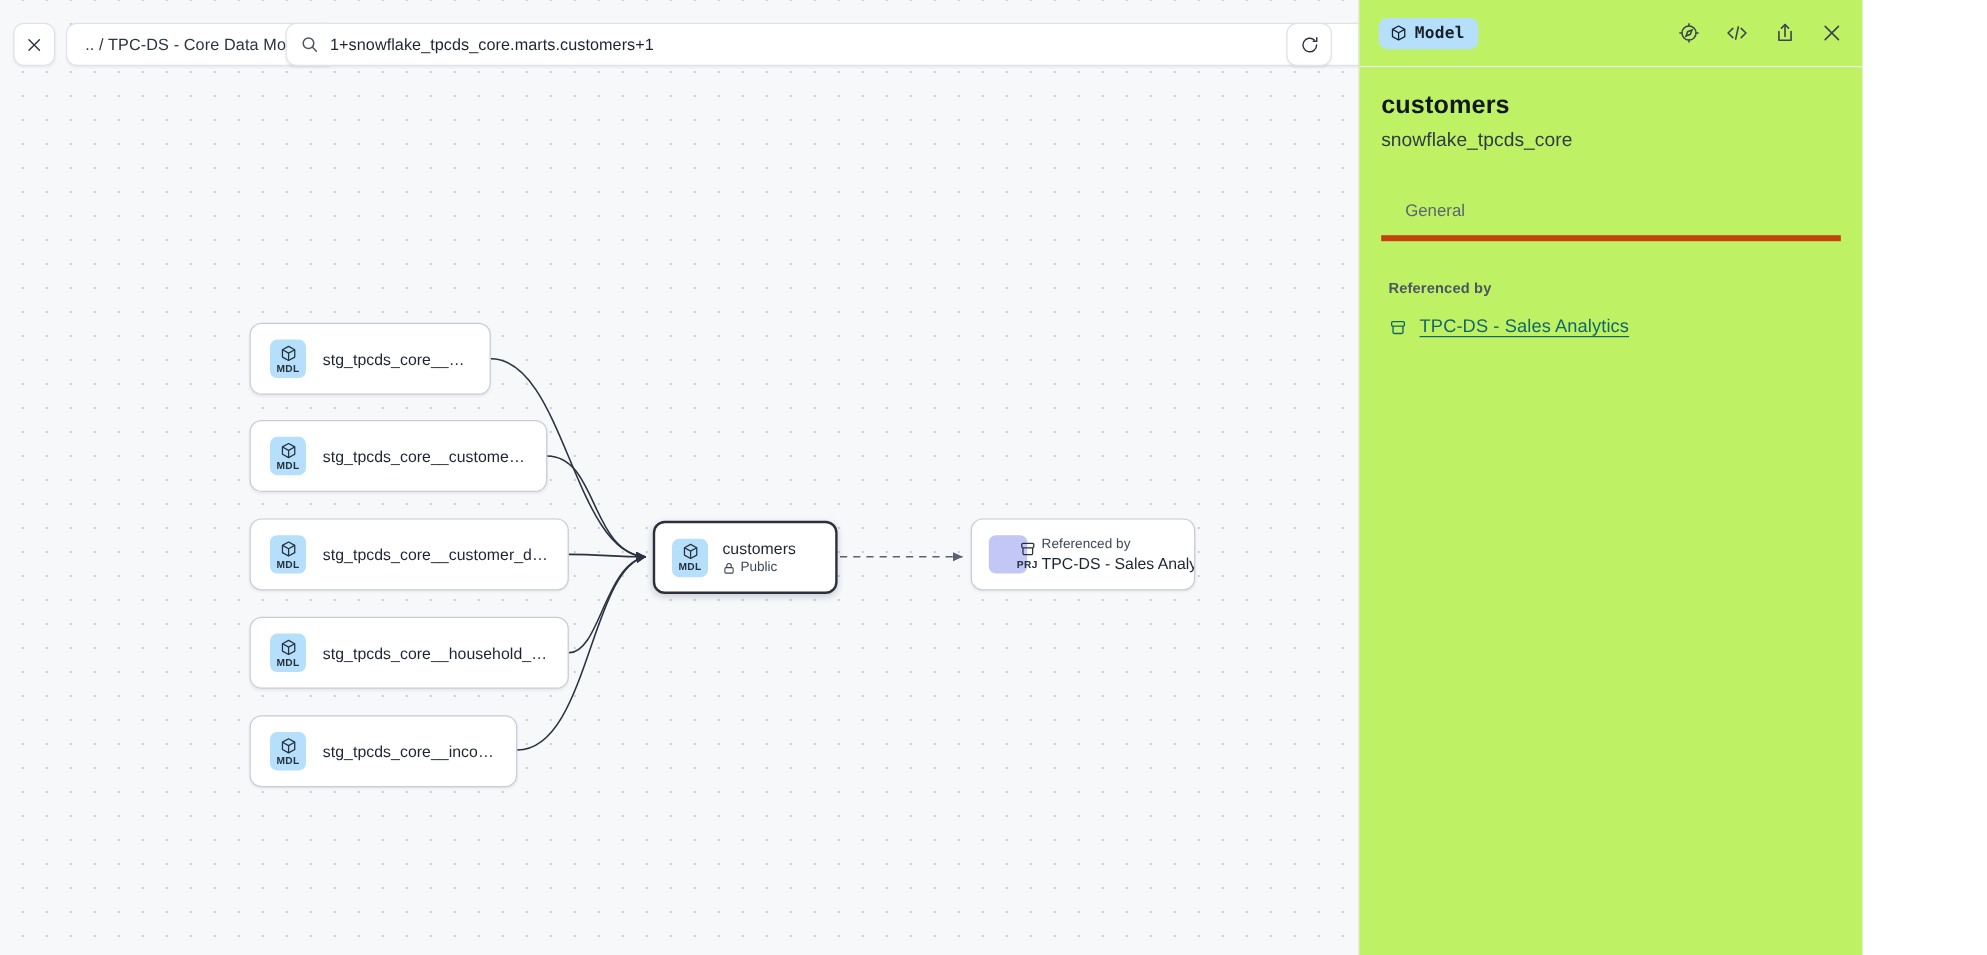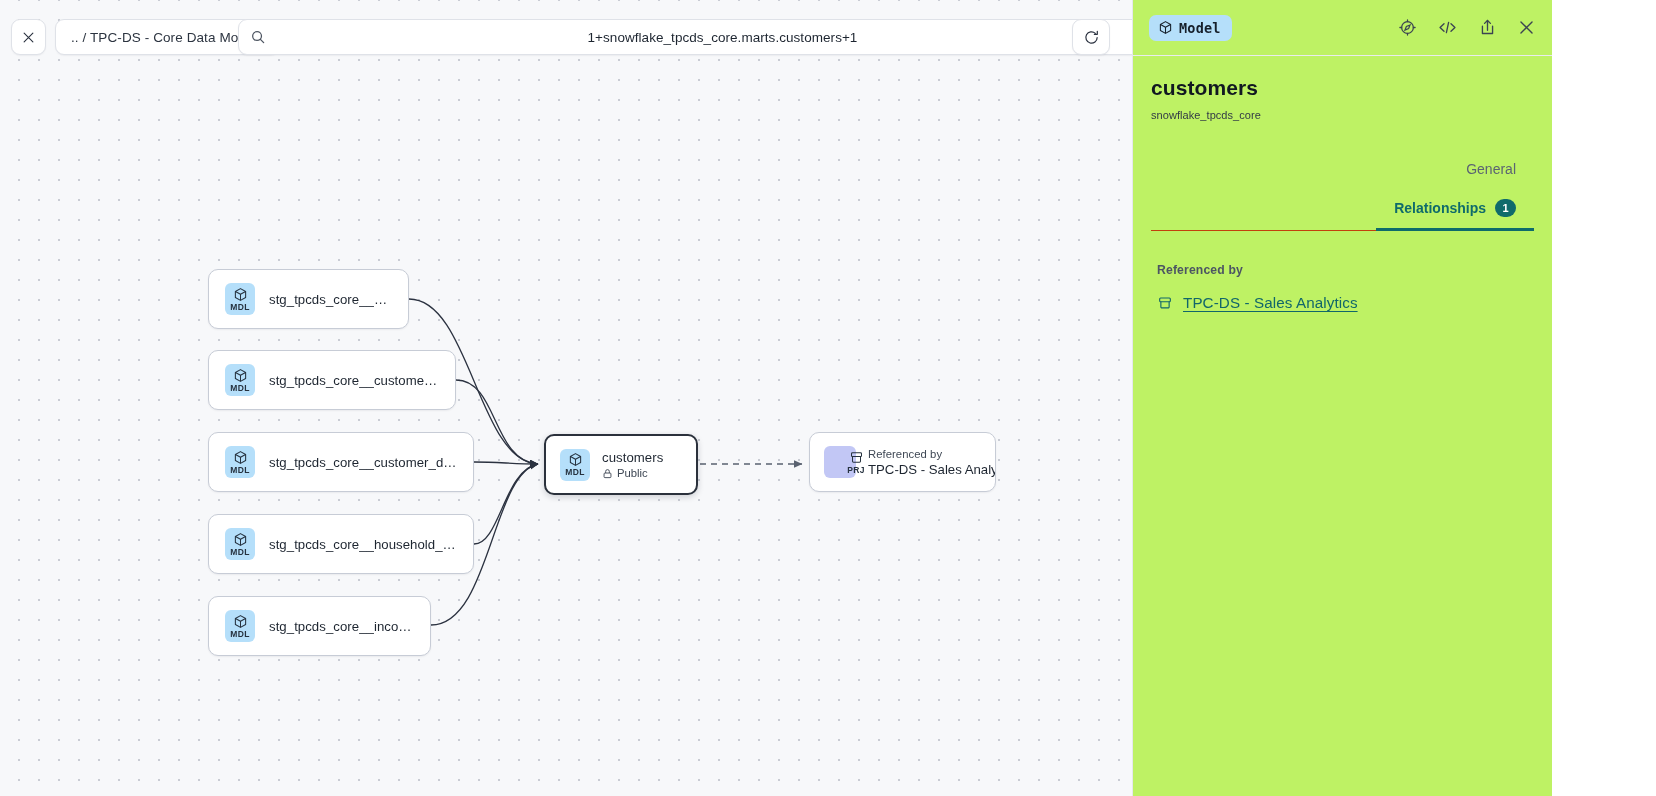--- a/index.html
+++ b/index.html
@@ -37,21 +37,20 @@
   #close-canvas-btn { left: 11px; top: 19px; width: 35px; height: 36px; }
   #breadcrumb-btn {
     left: 55px; top: 19px; height: 36px; padding: 0 15px;
     font-size: 13.5px; color: #2c3440; letter-spacing: .1px;
     white-space: nowrap;
   }
   #search-field {
     left: 238px; top: 19px; width: 968px; height: 36px;
     justify-content: flex-start; padding: 0 10px 0 11px;
     gap: 9px;
-    text-align: center;
   }
   #search-field .search-text {
     flex: 1; font-size: 13.5px; color: #1d2530; letter-spacing: .05px;
     white-space: nowrap; overflow: hidden;
   }
   #refresh-btn { left: 1072px; top: 19px; width: 38px; height: 36px; }
   .tb-icon { display: block; }
   svg.edges { position: absolute; left: 0; top: 0; width: 1132px; height: 796px; pointer-events: none; }
 
   .node {
@@ -111,28 +110,27 @@
     border-radius: 7px; padding: 5px 11px 5px 9px;
     font-size: 13.5px; font-weight: 600;
     font-family: "DejaVu Sans Mono", monospace;
     letter-spacing: .2px;
   }
   .panel-actions { margin-left: auto; display: flex; align-items: center; gap: 20px; }
   .pa-icon { cursor: pointer; display: block; }
 
   .panel-body { padding: 20px 18px 0 18px; }
   .panel-title { font-size: 21px; font-weight: 700; color: #111821; letter-spacing: .1px; }
-  .panel-sub { font-size: 11px; color: #323a46; margin-top: 9px; letter-spacing: .05px; }
+  .panel-sub { font-size: 16px; color: #323a46; margin-top: 9px; letter-spacing: .05px; }
 
   .tabs {
     margin-top: 31px;
-    border-bottom: 1px solid #c2410c;
-    display: flex; gap: 0px; align-items: flex-end;
+    border-bottom: 5px solid #c2410c;
+    display: flex; gap: 0px; align-items: flex-start;
     padding-left: 2px;
-    flex-direction: column;
   }
   .tab {
     display: inline-flex; align-items: center; gap: 9px;
     padding: 9px 18px 11px 18px;
     font-size: 14px; color: #5b6472; cursor: pointer;
     border-bottom: 3px solid transparent;
     margin-bottom: -1px;
   }
   .tab.active { color: #0f6b6b; font-weight: 700; border-bottom-color: #0f6b6b; }
   .tab-badge {
@@ -347,24 +345,20 @@
     </div>
 
     <div class="panel-body">
       <div class="panel-title">customers</div>
       <div class="panel-sub">snowflake_tpcds_core</div>
 
       <div class="tabs">
         <div class="tab">
           <span>General</span>
         </div>
-        <div class="tab active">
-          <span>Relationships</span>
-          <span class="tab-badge">1</span>
-        </div>
       </div>
 
       <div class="section-label">Referenced by</div>
 
       <div class="ref-row">
         <svg width="16" height="16" viewBox="0 0 24 24" fill="none" stroke="#11666a" stroke-width="1.7" stroke-linejoin="round">
           <rect x="4" y="4.5" width="16" height="5.6" rx="1.4"></rect>
           <path d="M5.8 10.1v7.6a1.6 1.6 0 0 0 1.6 1.7h9.2a1.6 1.6 0 0 0 1.6-1.7v-7.6"></path>
         </svg>
         <span class="ref-link">TPC-DS - Sales Analytics</span>

